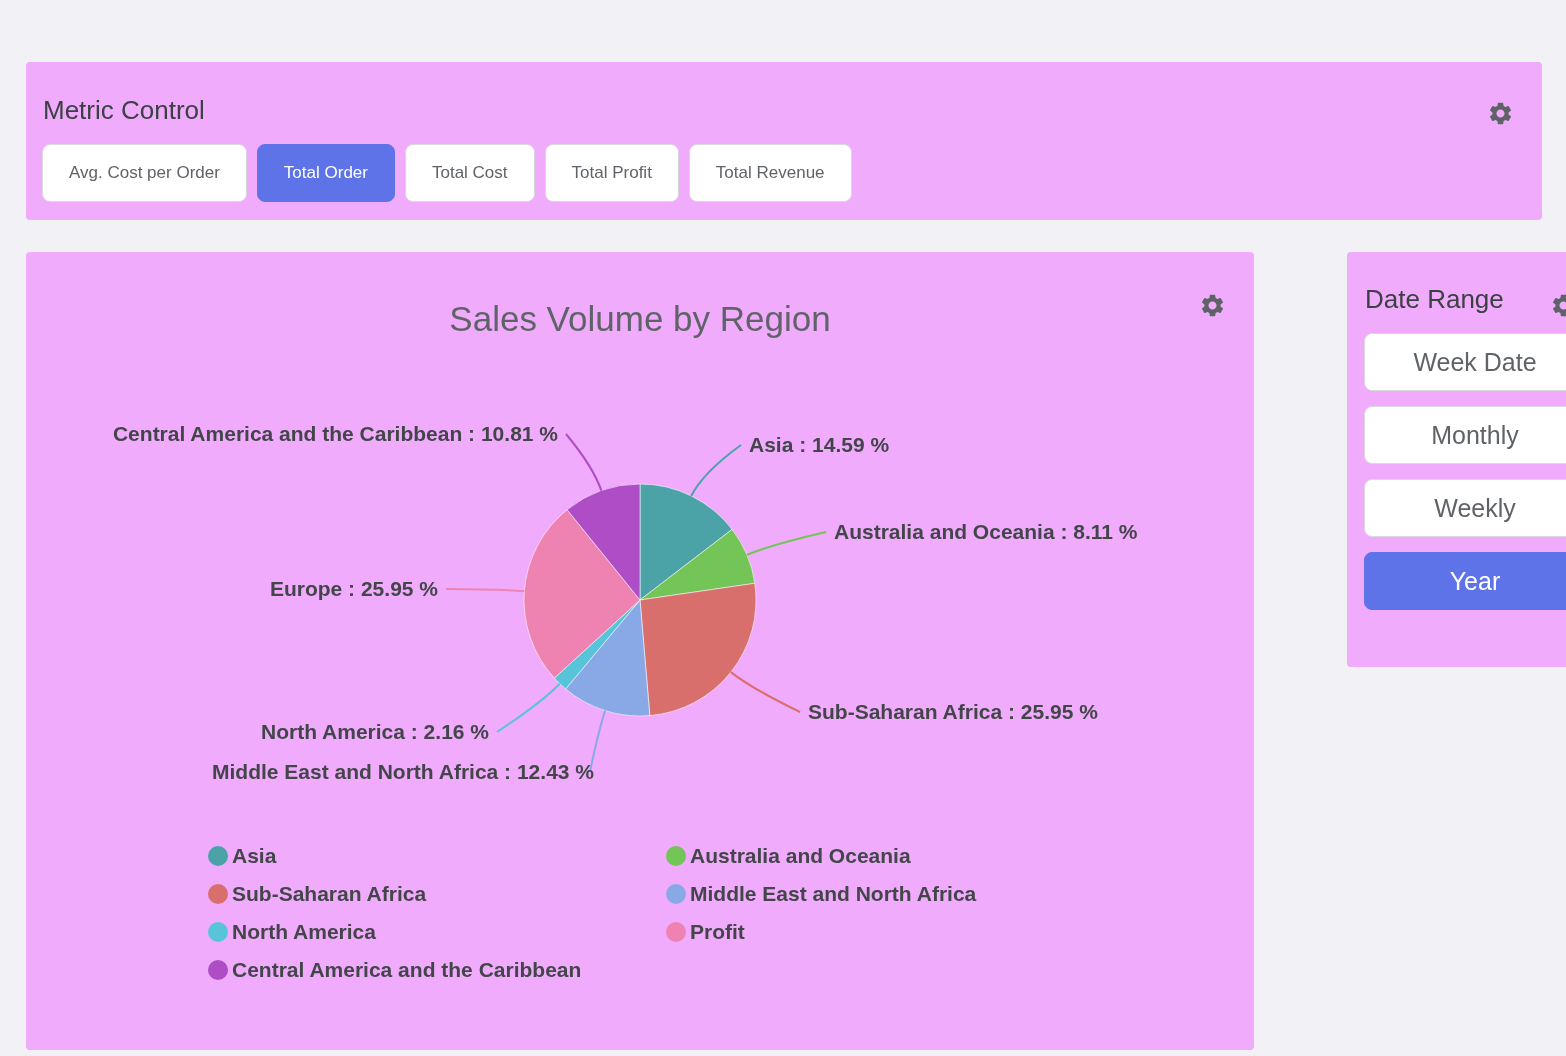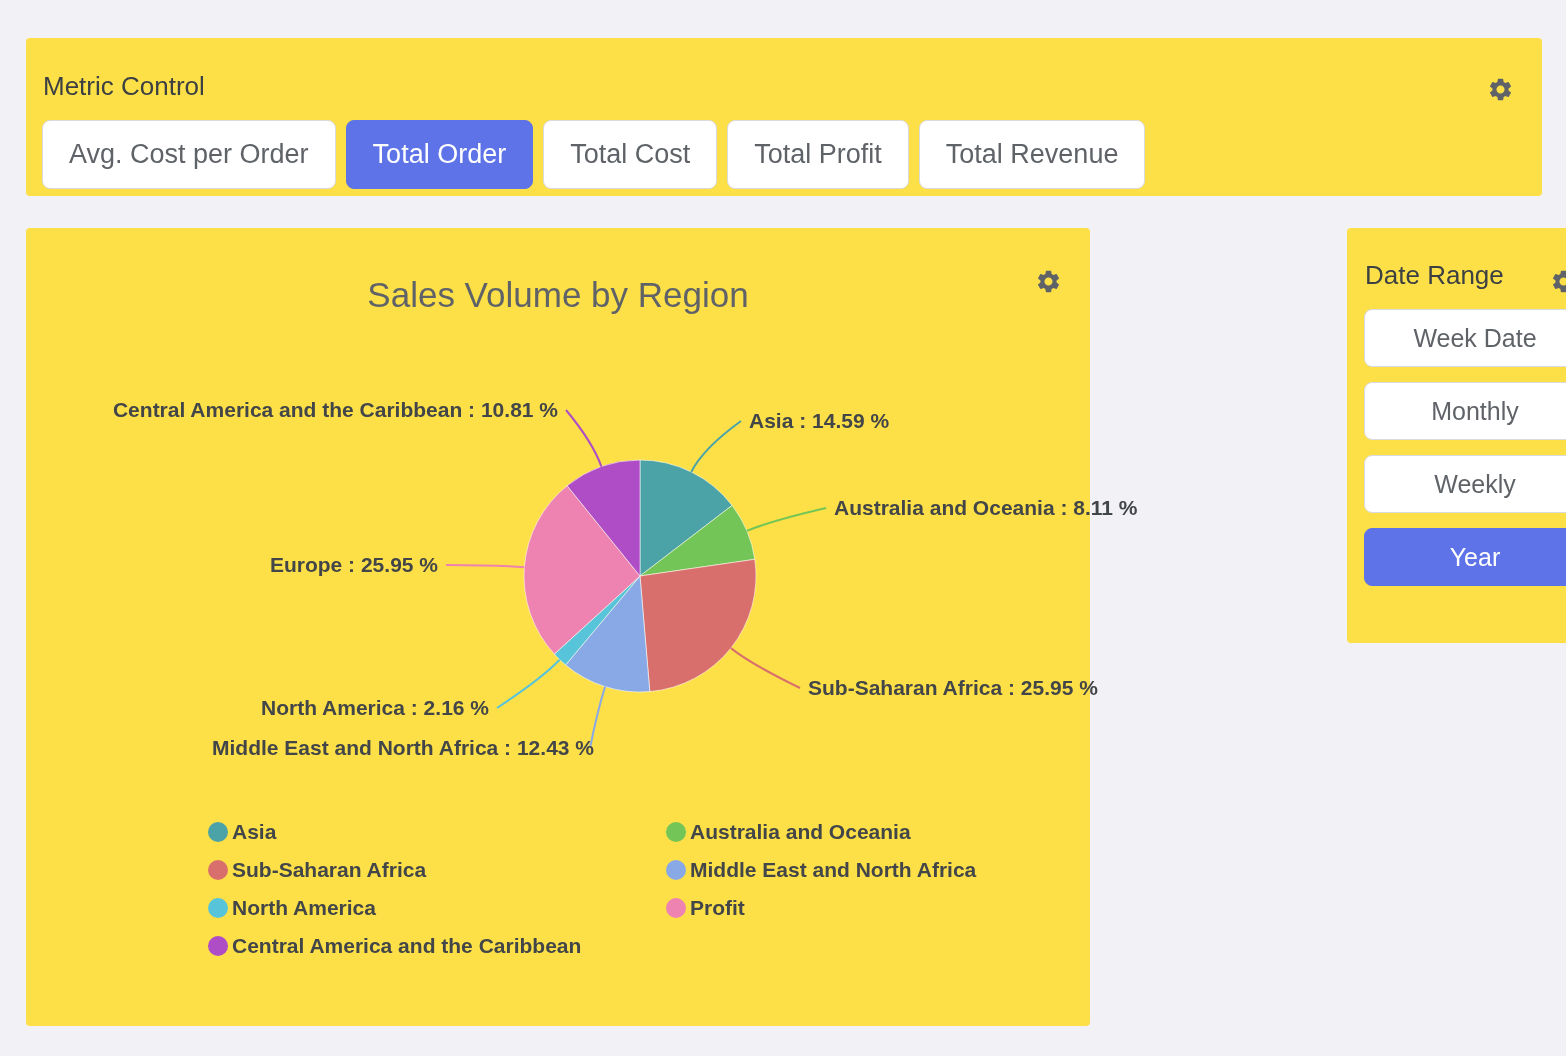--- a/index.html
+++ b/index.html
@@ -5,50 +5,51 @@
   html,body{margin:0;padding:0;}
   body{
     width:1566px;height:1056px;
     background:#f1f1f6;
     font-family:"Liberation Sans","DejaVu Sans",sans-serif;
     position:relative;
     -webkit-font-smoothing:antialiased;
   }
   .card{
     position:absolute;
-    background:#fde047;
+    background:#f0abfc;
     border-radius:4px;
+    margin-top:24px;
   }
   #metric-card{left:26px;top:38px;width:1516px;height:158px;}
-  #chart-card{left:26px;top:228px;width:1064px;height:798px;}
+  #chart-card{left:26px;top:228px;width:1228px;height:798px;}
   #range-card{left:1347px;top:228px;width:256px;height:415px;}
 
   .panel-title{
     font-size:26px;font-weight:400;color:#3c4043;
     margin:0;
   }
   #metric-card .panel-title{position:absolute;left:17px;top:33px;}
   .gear{
     position:absolute;width:27px;height:27px;cursor:pointer;
   }
   .gear svg{width:100%;height:100%;fill:#5f6368;}
   #metric-gear{right:28px;top:38px;}
   #chart-gear{right:28px;top:40px;}
   #range-gear{right:26px;top:40px;}
 
   .btn-row{
     position:absolute;left:16px;top:82px;
     display:flex;gap:10px;
   }
   .metric-btn{
-    height:69px;box-sizing:border-box;
+    height:58px;box-sizing:border-box;
     padding:0 26px;
     display:flex;align-items:center;justify-content:center;
     background:#ffffff;border:1px solid #d9d9de;border-radius:8px;
-    font-size:27px;color:#5f6368;cursor:pointer;white-space:nowrap;
+    font-size:17px;color:#5f6368;cursor:pointer;white-space:nowrap;
     font-family:inherit;
   }
   .metric-btn.selected{
     background:#5d73e7;border-color:#5d73e7;color:#ffffff;
   }
 
   #chart-title{
     position:absolute;left:0;top:47px;width:100%;
     text-align:center;font-size:35px;font-weight:400;color:#5f6368;margin:0;
   }

